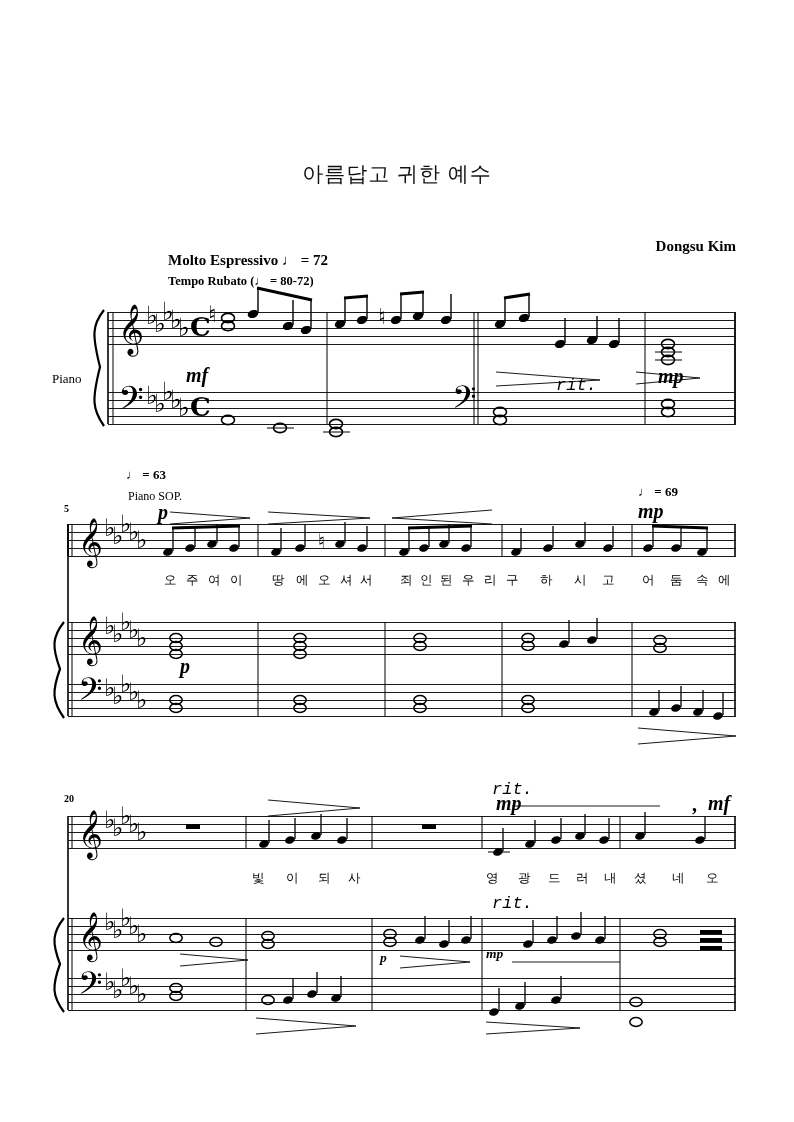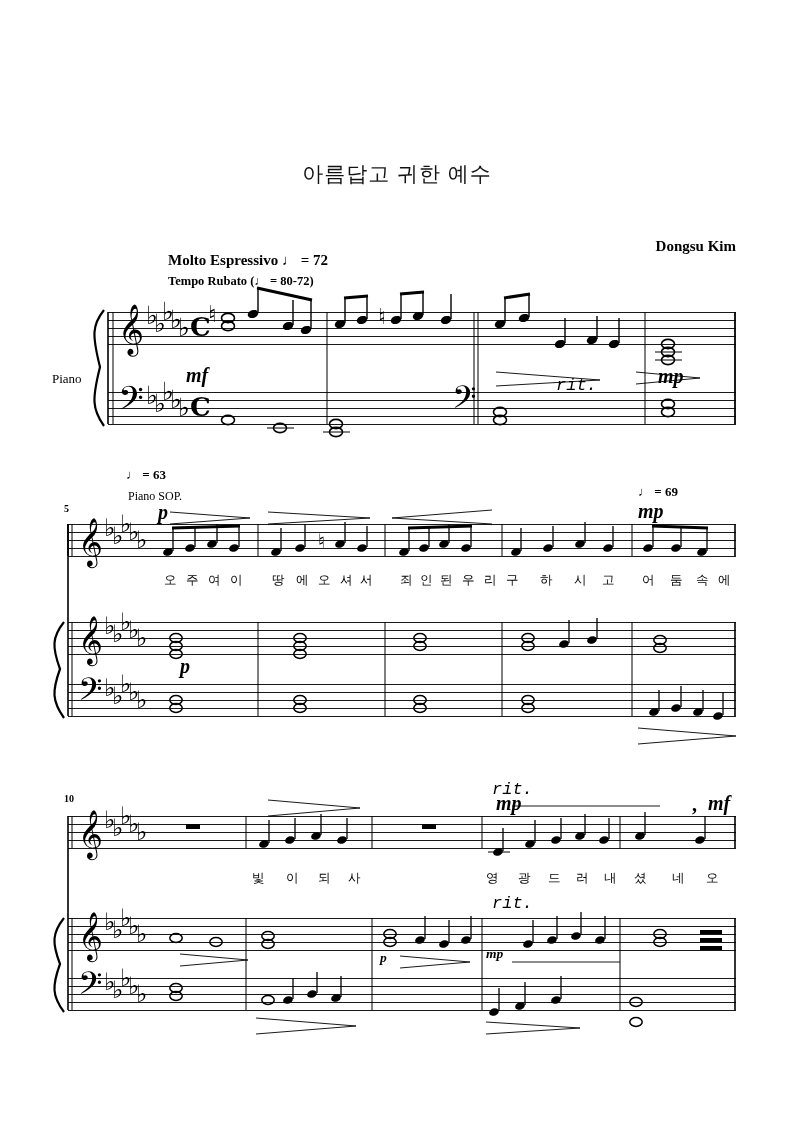--- a/index.html
+++ b/index.html
@@ -552,21 +552,21 @@
   <div class="rit" style="top:376px; left:556px;">rit.</div>
 
   <div class="bpm" style="top:467px; left:126px;">♩ = 63</div>
   <div class="bpm" style="top:484px; left:638px;">♩ = 69</div>
   <div class="voicelabel" style="top:489px; left:128px;">Piano SOP.</div>
   <div class="measnum" style="top:503px; left:64px;">5</div>
   <div class="dyn" style="top:501px; left:158px;">p</div>
   <div class="dyn" style="top:500px; left:638px;">mp</div>
   <div class="dyn" style="top:655px; left:180px;">p</div>
 
-  <div class="measnum" style="top:793px; left:64px;">10</div>
+  <div class="measnum" style="top:793px; left:64px;">20</div>
   <div class="rit" style="top:780px; left:492px;">rit.</div>
   <div class="dyn" style="top:792px; left:496px;">mp</div>
   <div class="dyn" style="top:792px; left:708px;">mf</div>
   <div class="dyn" style="top:793px; left:692px; font-style:normal;">,</div>
   <div class="rit" style="top:894px; left:492px;">rit.</div>
   <div class="dyn small" style="top:950px; left:380px;">p</div>
   <div class="dyn small" style="top:946px; left:486px;">mp</div>
 
   <div id="lyrics-s2">
       <div class="word" style="top: 572px; left: 164px;">오</div>

